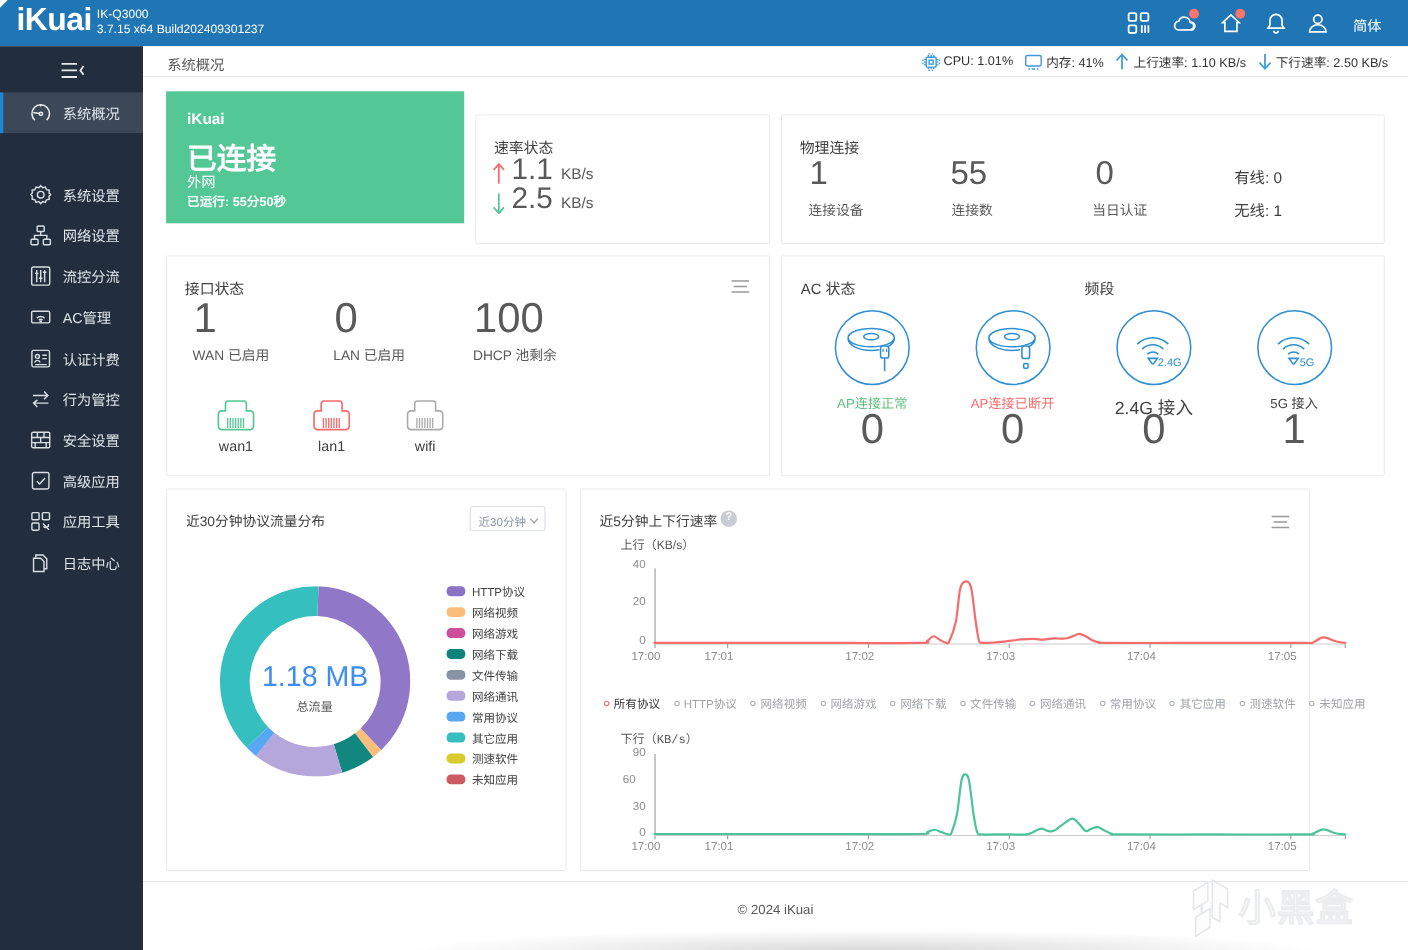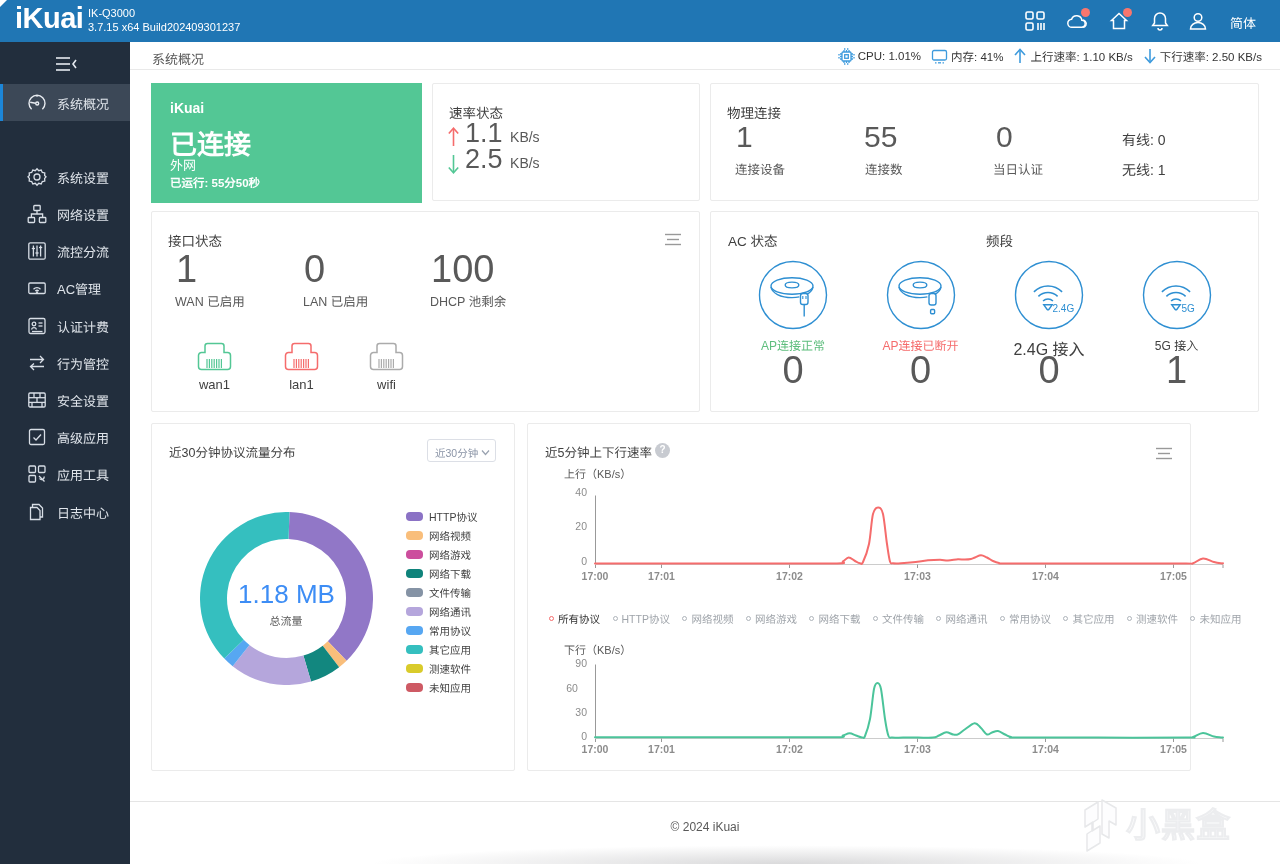--- a/index.html
+++ b/index.html
@@ -21,38 +21,38 @@
 .mitem svg{position:absolute;left:27px;top:50%;transform:translateY(-50%);}
 .mactive{background:#3C4857;border-left:3px solid #1C86D8;}
 .mactive svg{left:24px;}
 .mactive .mtxt{left:54px;}
 
 #sub{position:absolute;left:130px;top:42px;width:1150px;height:28px;background:#fff;border-bottom:1px solid #E9E9E9;}
 #crumb{position:absolute;left:22px;top:7px;font-size:13px;color:#595959;}
 #stats{position:absolute;right:18px;top:0;height:28px;display:flex;align-items:center;gap:3px;font-size:11.5px;color:#333;}
 #stats svg{display:block;}
 
-.card{position:absolute;background:#fff;border:1px solid #EBEBEB;border-radius:2px;}
+.card{position:absolute;background:#fff;border:1px solid #EBEBEB;border-radius:2px;margin-top:21px;}
 .ctitle{position:absolute;font-size:13.5px;color:#404040;}
 #cgreen{position:absolute;left:151px;top:83px;width:271px;height:120px;background:#53C795;color:#fff;}
 #cspeed{left:432px;top:83px;width:268px;height:118px;}
 #cphys{left:710px;top:83px;width:549px;height:118px;}
 #cintf{left:151px;top:211px;width:549px;height:201px;}
 #cac{left:710px;top:211px;width:549px;height:201px;}
 #cdonut{left:151px;top:423px;width:364px;height:348px;}
 #cchart{left:527px;top:423px;width:664px;height:348px;}
 .menuico{position:absolute;width:20px;height:16px;}
 
 #footline{position:absolute;left:130px;top:801px;width:1150px;border-top:1px solid #E5E5E5;}
 #copyright{position:absolute;left:130px;top:820px;width:1150px;text-align:center;font-size:12px;color:#595959;}
 #botshadow{position:absolute;left:230px;top:844px;width:1050px;height:20px;
   background:radial-gradient(ellipse 55% 130% at 53% 100%,rgba(110,110,115,.26),rgba(110,110,115,0) 72%);}
 #wm{position:absolute;left:1064px;top:797px;width:200px;height:64px;}
 .xlab{position:absolute;left:0;width:732px;height:14px;font-size:10.5px;color:#8C8C8C;}
-.xlab span{position:absolute;width:42px;text-align:center;font-weight:bold;}
+.xlab span{position:absolute;width:42px;text-align:left;}
 #radios{position:absolute;left:21px;top:186.5px;width:705px;display:flex;align-items:center;font-size:10.5px;color:#9FA4AA;}
 #radios span{display:flex;align-items:center;margin-right:12.5px;white-space:nowrap;}
 #radios i{width:5px;height:5px;border-radius:50%;border:1.3px solid #ADB3BA;margin-right:4px;}
 #radios .ron{color:#333;}
 #radios .ron i{border-color:#F56C6C;}
 </style>
 </head>
 <body>
 
 <div id="hdr">
@@ -430,21 +430,21 @@
   <svg class="menuico" style="right:16px;top:22px" viewBox="0 0 20 16" stroke="#999" stroke-width="1.4">
       <line x1="2" y1="2.5" x2="18" y2="2.5"></line>
       <line x1="4" y1="7.5" x2="16" y2="7.5"></line>
       <line x1="2" y1="12.5" x2="18" y2="12.5"></line>
     </svg>
   <div id="chartzone">
     <div style="position:absolute;left:36px;top:41px;font-size:11px;color:#595959;">上行（KB/s）</div>
     <div style="position:absolute;left:29px;top:62px;width:30px;text-align:right;font-size:10.5px;color:#8C8C8C;">40</div>
     <div style="position:absolute;left:29px;top:96px;width:30px;text-align:right;font-size:10.5px;color:#8C8C8C;">20</div>
     <div style="position:absolute;left:29px;top:131px;width:30px;text-align:right;font-size:10.5px;color:#8C8C8C;">0</div>
-    <div style="position:absolute;left:36px;top:217px;font-size:11px;color:#595959;">下行（KB/s）</div>
+    <div style="position:absolute;left:36px;top:217px;font-size:11px;color:#595959;font-family:Liberation Mono, monospace;">下行（KB/s）</div>
     <div style="position:absolute;left:29px;top:233px;width:30px;text-align:right;font-size:10.5px;color:#8C8C8C;">90</div>
     <div style="position:absolute;left:29px;top:258px;width:30px;text-align:center;font-size:10.5px;color:#8C8C8C;">60</div>
     <div style="position:absolute;left:29px;top:282px;width:30px;text-align:right;font-size:10.5px;color:#8C8C8C;">30</div>
     <div style="position:absolute;left:29px;top:306px;width:30px;text-align:right;font-size:10.5px;color:#8C8C8C;">0</div>
     <svg style="position:absolute;left:0;top:0" width="732" height="348" viewBox="0 0 732 348" fill="none">
       <line x1="67.5" y1="71.5" x2="67.5" y2="144" stroke="#999" stroke-width="1"></line>
       <line x1="67" y1="140.5" x2="695" y2="140.5" stroke="#ccc" stroke-width="1"></line>
       <g stroke="#999" stroke-width="1">
         <line x1="133.5" y1="140.5" x2="133.5" y2="144"></line>
           <line x1="261.5" y1="140.5" x2="261.5" y2="144"></line>

